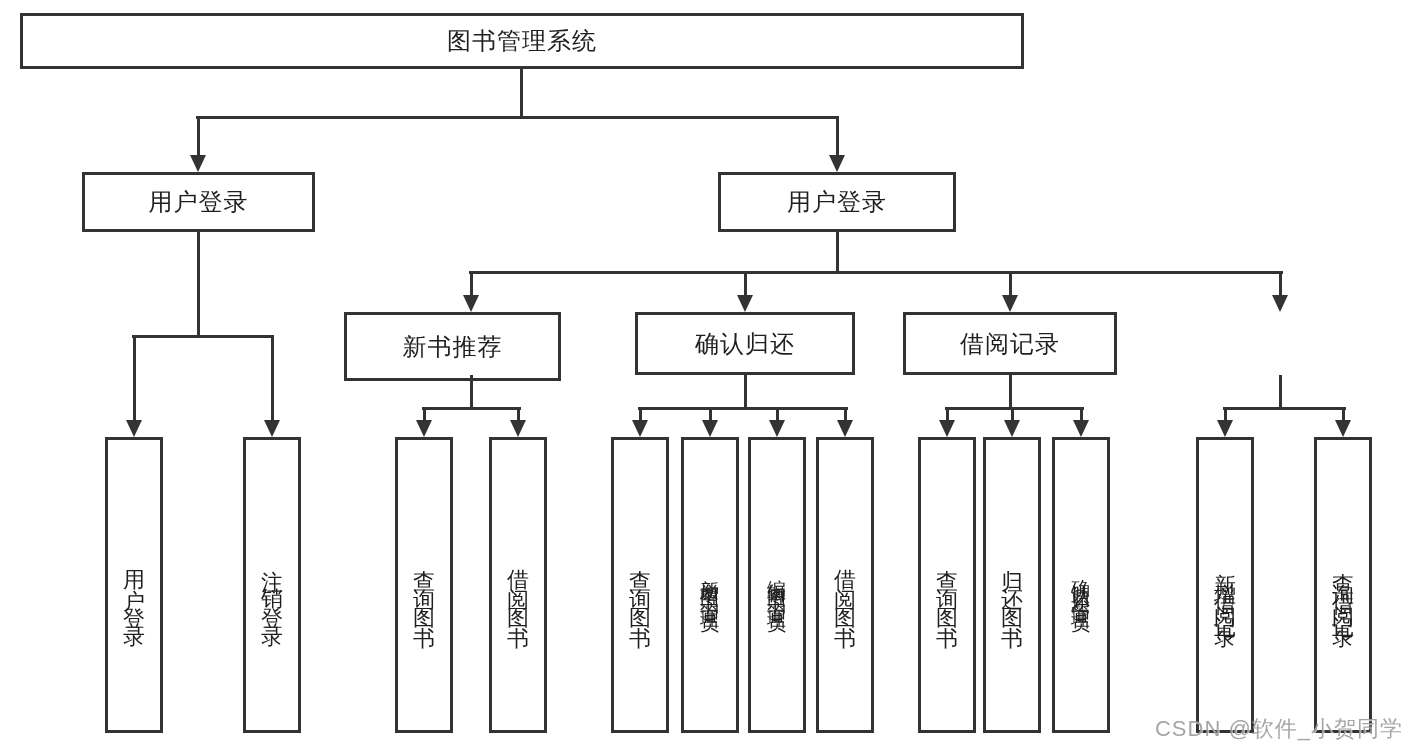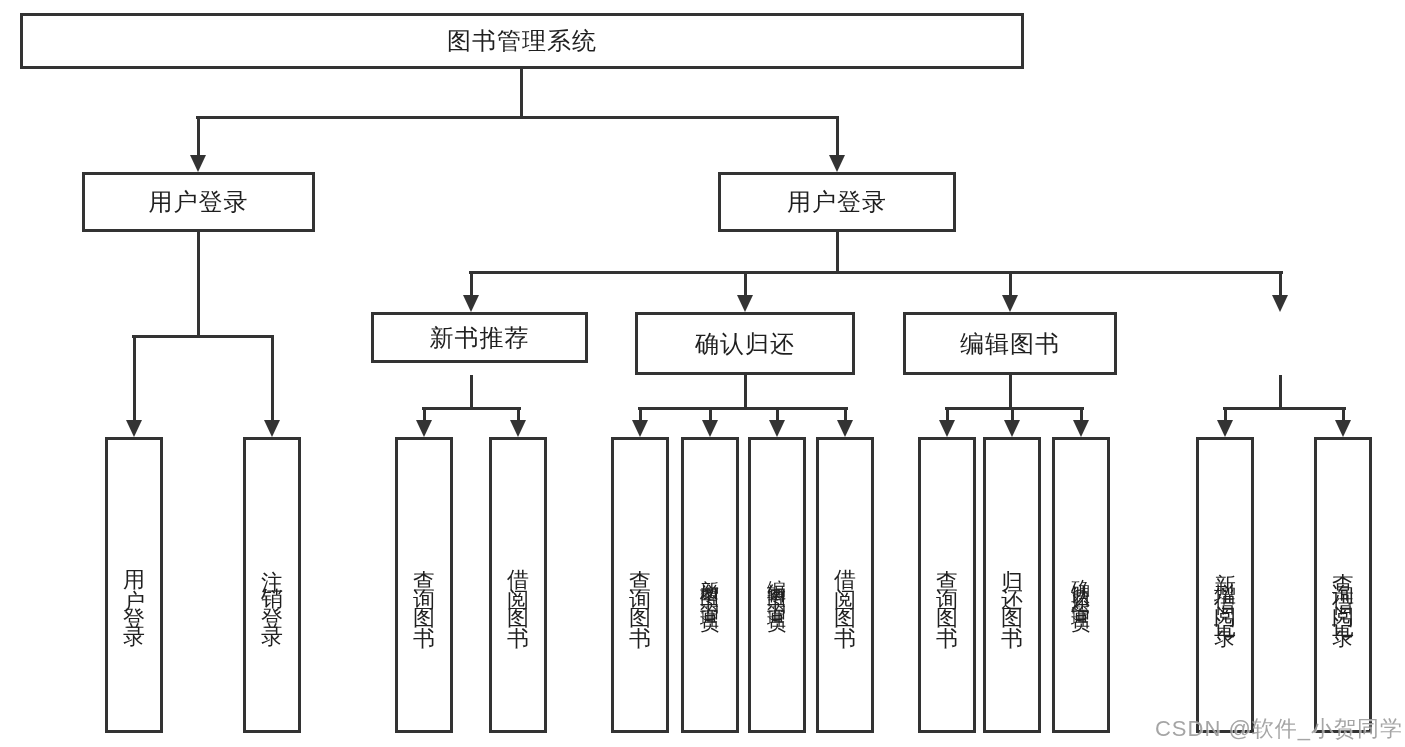--- a/index.html
+++ b/index.html
@@ -43,28 +43,28 @@
     <span>图书管理系统</span>
   </div>
 
   <div class="box hbox" style="left:82px;top:172px;width:233px;height:60px">
     <span>用户登录</span>
   </div>
   <div class="box hbox" style="left:718px;top:172px;width:238px;height:60px">
     <span>用户登录</span>
   </div>
 
-  <div class="box hbox" style="left:371px;top:312px;width:217px;height:51px">
+  <div class="box hbox" style="left:344px;top:312px;width:217px;height:69px">
     <span>新书推荐</span>
   </div>
   <div class="box hbox" style="left:635px;top:312px;width:220px;height:63px">
     <span>确认归还</span>
   </div>
   <div class="box hbox" style="left:903px;top:312px;width:214px;height:63px">
-    <span>编辑图书</span>
+    <span>借阅记录</span>
   </div>
 
   <div class="box vbox" style="left:105px">
     <span class="vt fs4">用户登录</span>
   </div>
   <div class="box vbox" style="left:243px">
     <span class="vt fs4">注销登录</span>
   </div>
 
   <div class="box vbox" style="left:395px">

